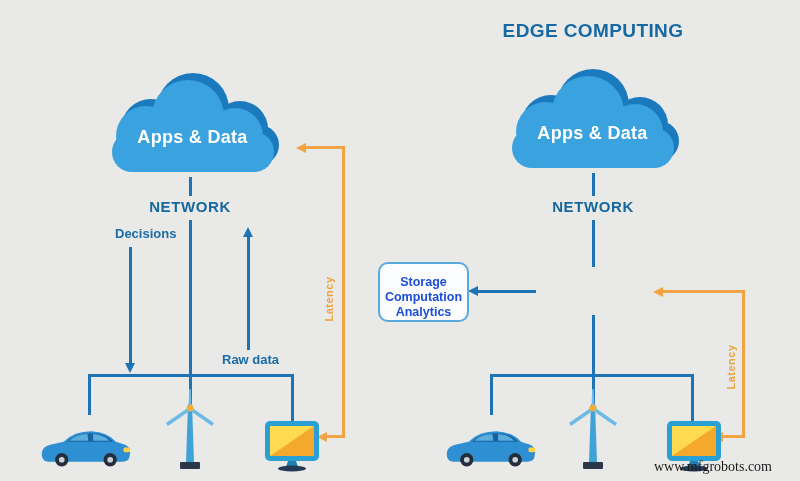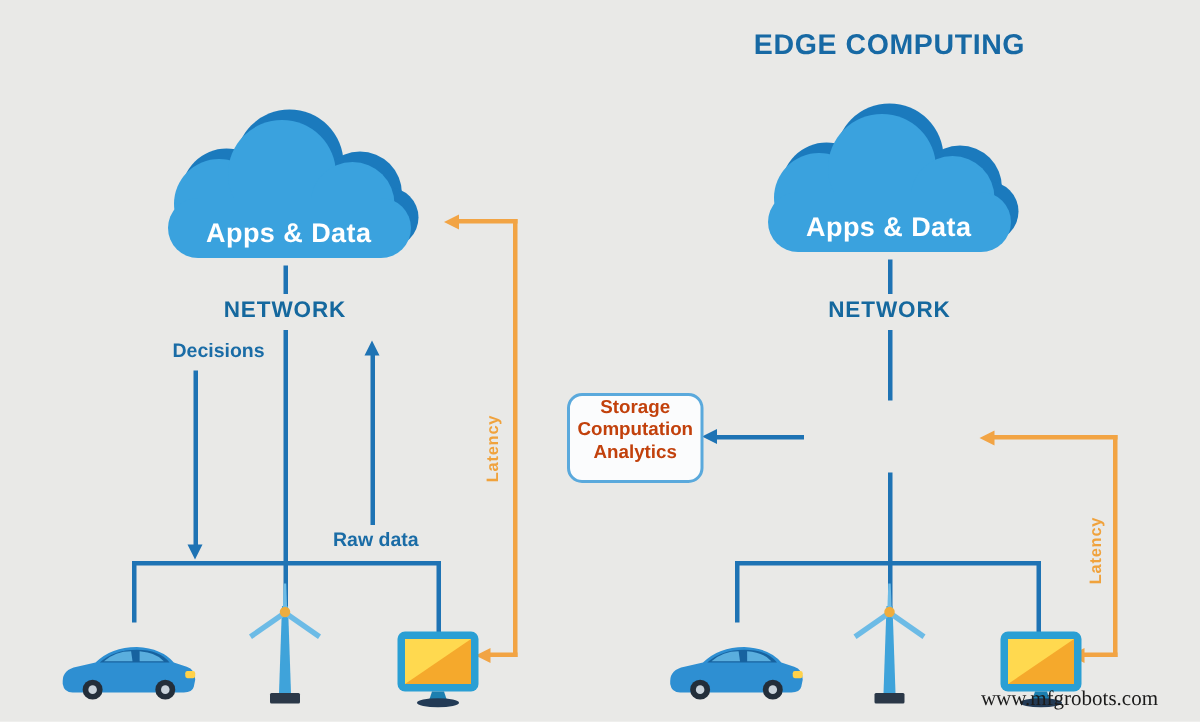--- a/index.html
+++ b/index.html
@@ -24,21 +24,21 @@
   }
   .small-label {
     position:absolute; font-size:13px; font-weight:700; color:#1a6ca6;
   }
   .latency-label {
     position:absolute; width:60px; height:14px; text-align:center;
     font-size:11px; font-weight:700; letter-spacing:.5px; color:#f0a23c;
     transform:rotate(-90deg);
   }
   .cloud-label {
-    position:absolute; left:0; right:0; top:73px; text-align:center;
+    position:absolute; left:0; right:0; top:55px; text-align:center;
     font-size:18px; font-weight:800; color:#ffffff; letter-spacing:.3px;
   }
   .watermark {
     position:absolute; left:632px; top:459px; width:140px; text-align:right;
     font-family:"Liberation Serif", serif; font-size:14px; color:#1b1b1b;
   }
 
   
   .vline { position:absolute; width:3px; background:#1e73b4; }
   .hline { position:absolute; height:3px; background:#1e73b4; }
@@ -55,22 +55,22 @@
   
   .edge-server-box {
     position:absolute; left:536px; top:267px; width:114px; height:48px;
     background:#1478bc; border-radius:12px;
     display:flex; align-items:center; justify-content:center;
     color:#fff; font-size:15px; font-weight:800; letter-spacing:.4px;
   }
   .storage-box {
     position:absolute; left:378px; top:262px; width:91px; height:60px;
     background:#fbfcfd; border:2.5px solid #5aa9dc; border-radius:10px;
-    display:flex; flex-direction:column; align-items:center; justify-content:flex-start;
-    color:#c2410c; font-size:12.5px; font-weight:600; line-height:15px;
+    display:flex; flex-direction:column; align-items:center; justify-content:flex-end;
+    color:#1d4ed8; font-size:12.5px; font-weight:600; line-height:15px;
   }
 
   .cloud { position:absolute; width:185px; height:105px; }
   .icon  { position:absolute; }
 </style>
 </head>
 <body>
 
 <div class="canvas">
 

